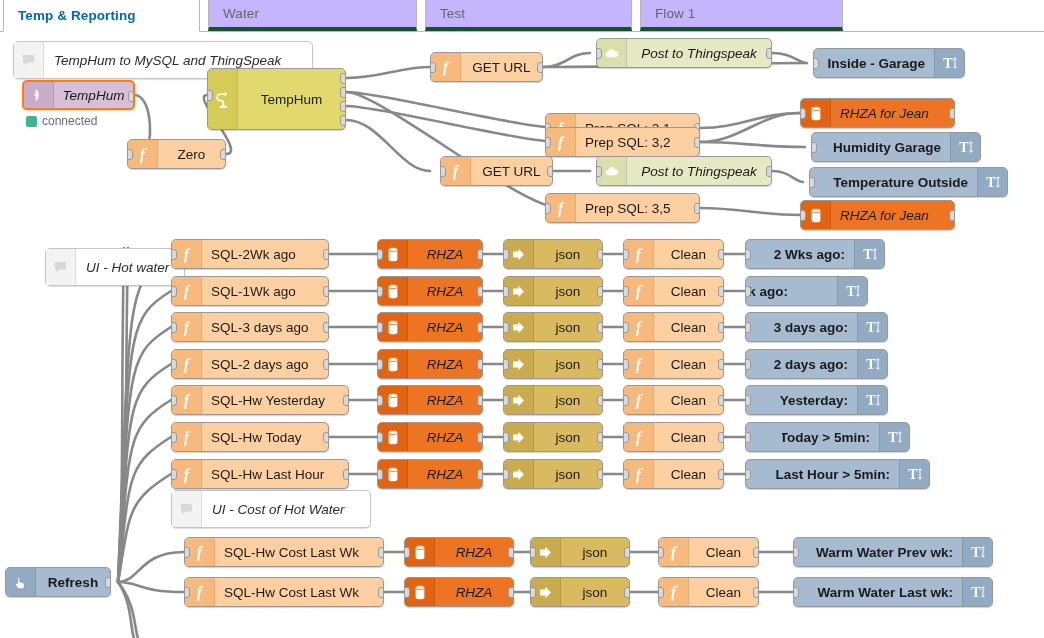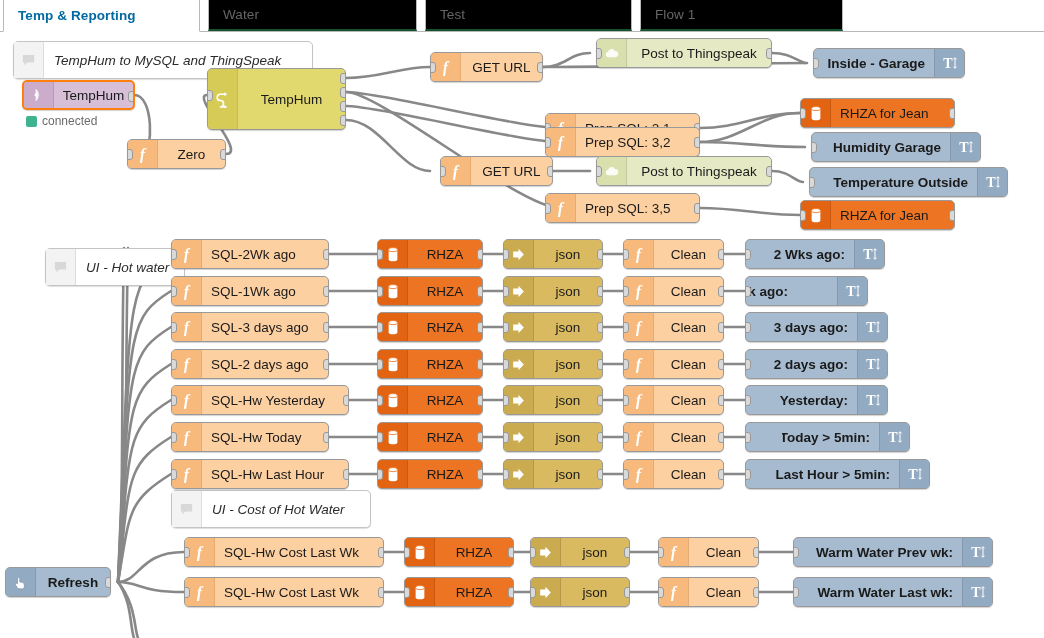--- a/index.html
+++ b/index.html
@@ -19,24 +19,24 @@
     border-bottom:1px solid #b8b8b8;
     box-sizing:border-box;
   }
   .tab{
     position:absolute;top:0;height:31px;
     box-sizing:border-box;
     display:flex;align-items:center;
     padding-left:14px;
     font-size:13.5px;
     color:#666666;
-    background:#000000;
+    background:#c4b5fd;
     border-left:1px solid #b8b8b8;
     border-right:1px solid #b8b8b8;
-    border-bottom:2px solid #14532d;
+    border-bottom:4px solid #14532d;
     letter-spacing:.1px;
     white-space:nowrap;
   }
   .tab.active{
     background:#ffffff;
     color:#0369a1;
     font-weight:bold;
     border-bottom:1px solid #ffffff;
     height:32px;
   }
@@ -68,21 +68,21 @@
   }
   .node .icon.right{
     border-right:none;border-left:1px solid rgba(0,0,0,.10);
   }
   .node .lbl{
     flex:1;display:flex;align-items:center;
     padding:0 9px;white-space:nowrap;overflow:hidden;
   }
   .node .lbl.center{justify-content:center;}
   .node .lbl.right{justify-content:flex-end;}
-  .node .lbl.italic{}
+  .node .lbl.italic{font-style:italic;}
 
   
   .port{
     position:absolute;width:11px;height:11px;
     background:#d9d9d9;border:1px solid #999999;
     border-radius:3px;top:9px;z-index:8;
     box-sizing:border-box;
   }
   .port.in{left:-6px;}
   .port.out{right:-6px;}

